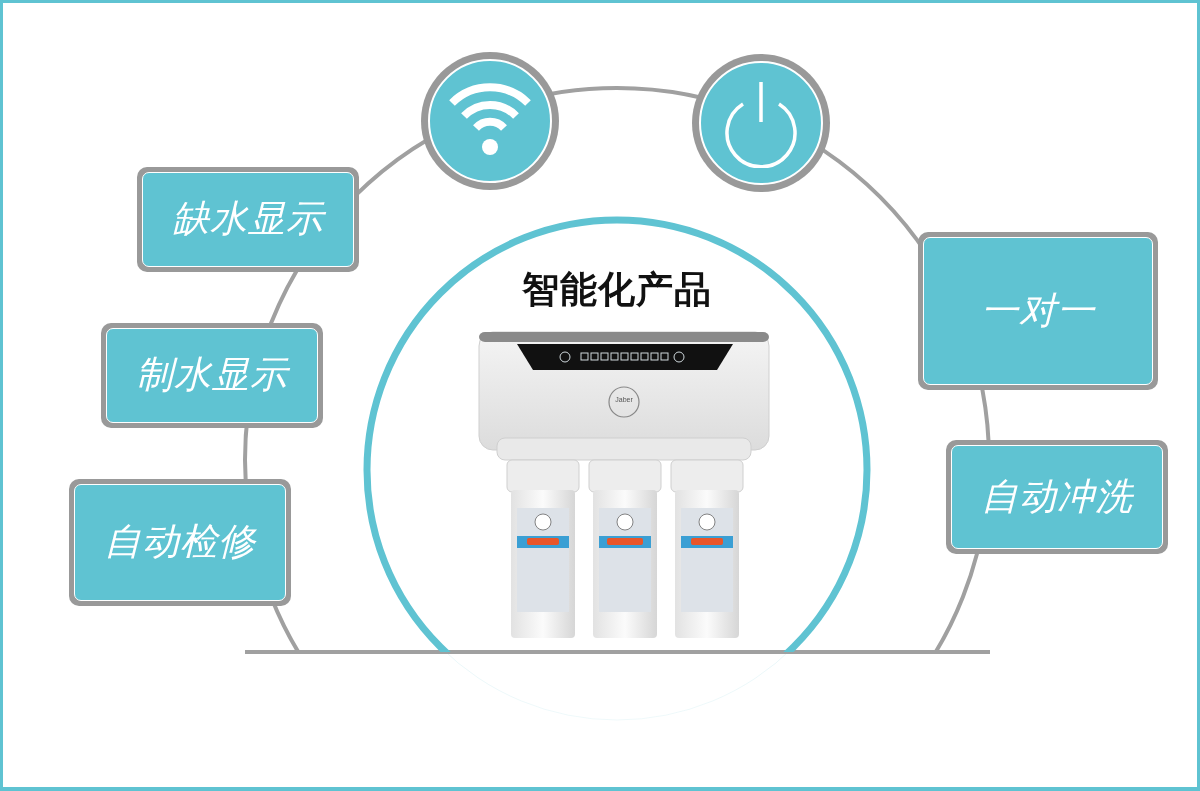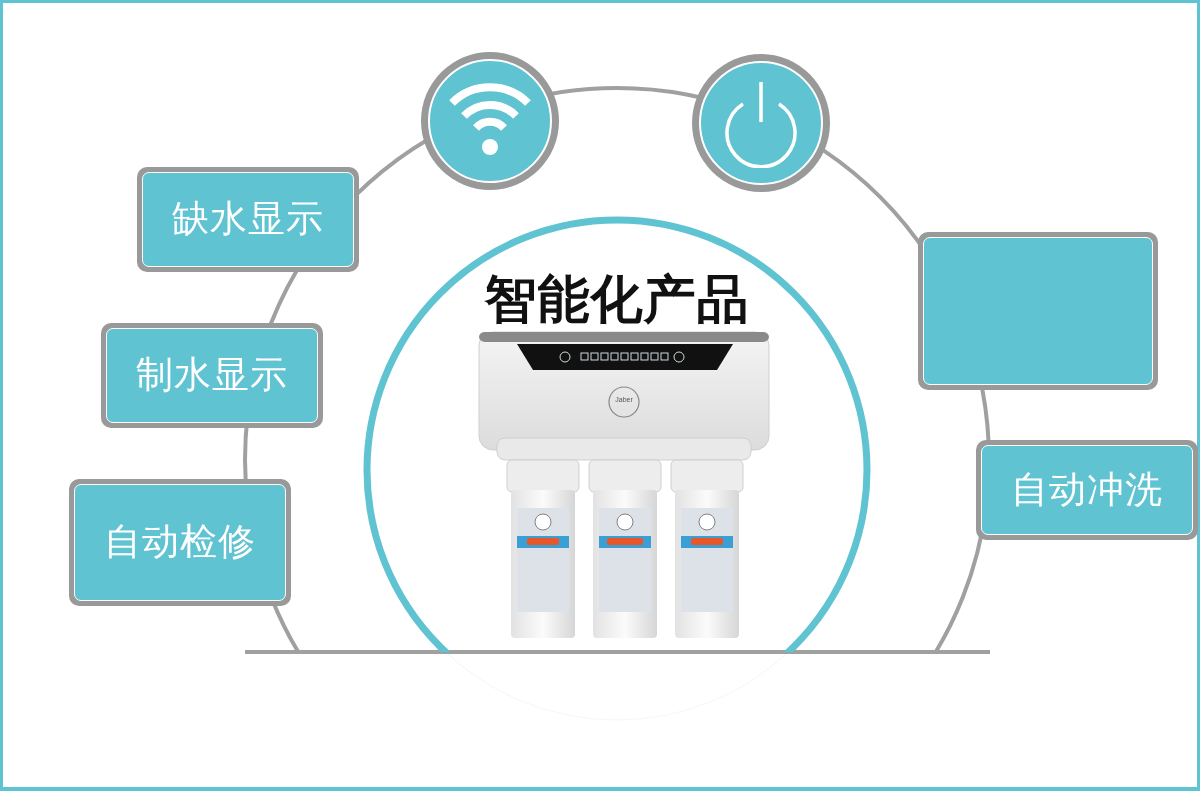--- a/index.html
+++ b/index.html
@@ -1,32 +1,32 @@
 <!DOCTYPE html>
 <html><head>
 <meta charset="utf-8">
 <style>
   html, body { margin: 0; padding: 0; }
   body { width: 1200px; height: 791px; position: relative; background: #ffffff; overflow: hidden;
          font-family: "DejaVu Sans", "Liberation Sans", sans-serif; }
   .frame { position: absolute; left: 0; top: 0; width: 1200px; height: 791px; box-sizing: border-box;
            border: 3px solid #5fc3d2; border-bottom-width: 4px; }
   svg.bg { position: absolute; left: 0; top: 0; }
-  .badge { position: absolute; box-sizing: border-box; background: #999999; border-radius: 10px; padding: 5px; }
+  .badge { position: absolute; box-sizing: border-box; background: #999999; border-radius: 10px; padding: 5px; font-style: italic; }
   .badge .inner { width: 100%; height: 100%; box-sizing: border-box; background: #5fc3d2;
                   border: 1.5px solid #ffffff; border-radius: 7px; color: #ffffff;
                   display: flex; flex-direction: column; align-items: center; justify-content: center;
                   font-size: 37px; line-height: 1.2; letter-spacing: 1px; }
   .icon-btn { position: absolute; box-sizing: border-box; width: 138px; height: 138px; border-radius: 50%;
               background: #999999; padding: 7px; }
   .icon-btn .inner { width: 100%; height: 100%; box-sizing: border-box; border-radius: 50%;
                      background: #5fc3d2; border: 2px solid #ffffff; display: flex;
                      align-items: center; justify-content: center; }
   .title { position: absolute; left: 480px; top: 265px; width: 274px; text-align: center;
-           font-size: 52px; font-weight: bold; color: #111111; letter-spacing: 1px; }
+           font-size: 37px; font-weight: bold; color: #111111; letter-spacing: 1px; }
   .product { position: absolute; left: 477px; top: 330px; width: 300px; height: 320px; }
 </style>
 </head>
 <body>
 
 <div class="frame"></div>
 
 <svg class="bg" width="1200" height="791" viewBox="0 0 1200 791">
   <defs>
     <linearGradient id="fade" x1="0" y1="0" x2="0" y2="1">
@@ -86,23 +86,24 @@
     </div>
 </div>
 <div class="badge" style="left:69px; top:479px; width:222px; height:127px;">
   <div class="inner">
       <span>自动检修</span>
     </div>
 </div>
 
 <div class="badge" style="left:918px; top:232px; width:240px; height:158px;">
   <div class="inner">
+    <span>一对一</span>
   </div>
 </div>
-<div class="badge" style="left:976px; top:440px; width:222px; height:100px;text-align:right;">
+<div class="badge" style="left:946px; top:440px; width:222px; height:114px;text-align:right;">
   <div class="inner">
       <span>自动冲洗</span>
     </div>
 </div>
 
 <div class="title">智能化产品</div>
 
 <svg class="product" viewBox="0 0 300 320">
   <defs>
     <linearGradient id="body" x1="0" y1="0" x2="0" y2="1">

